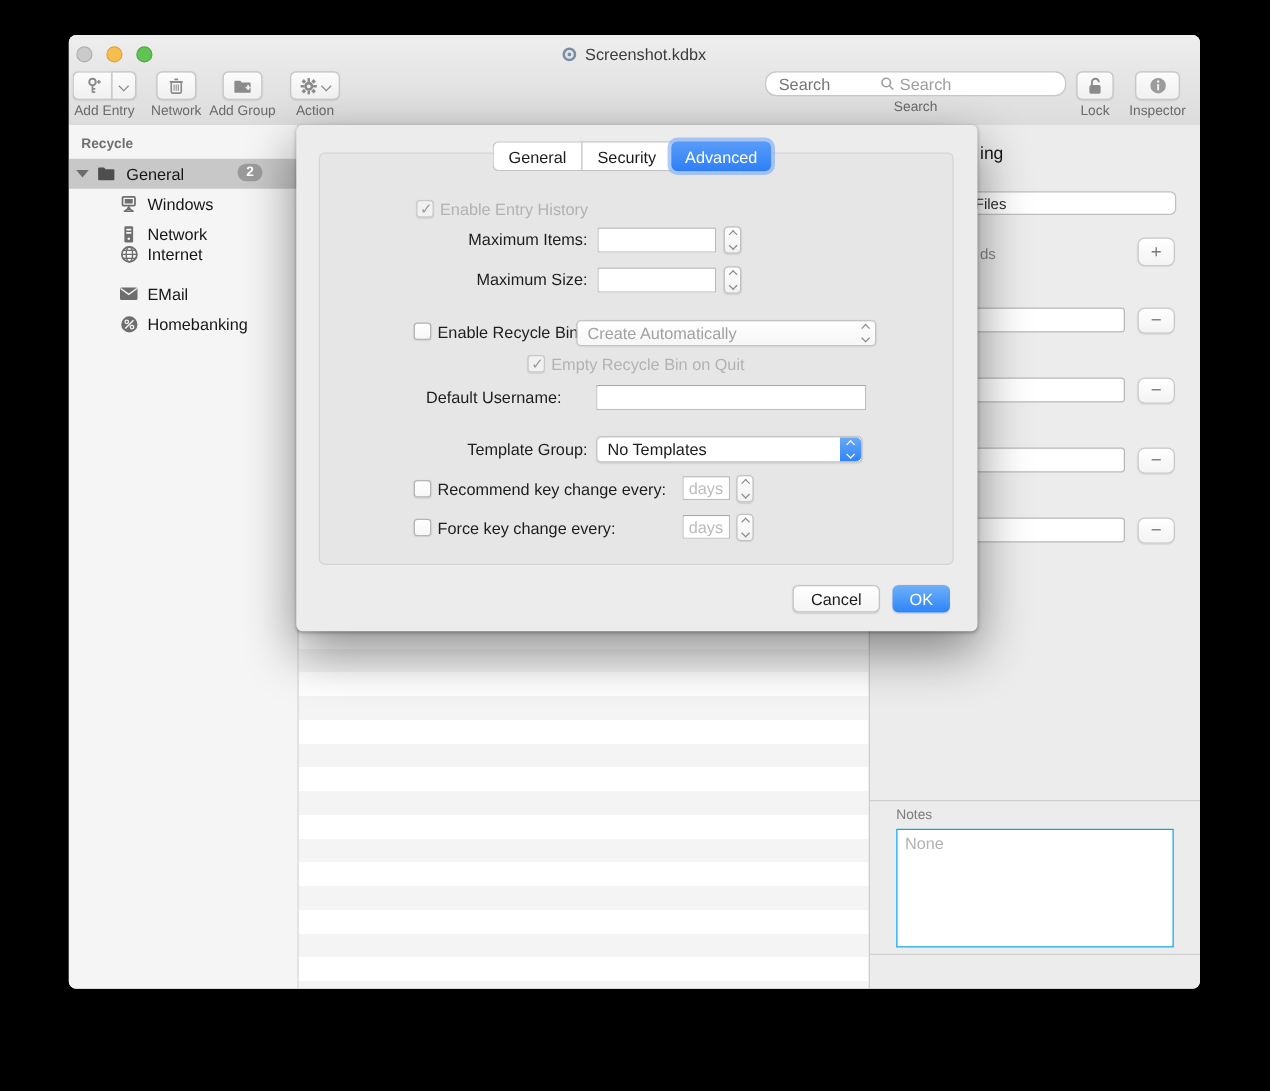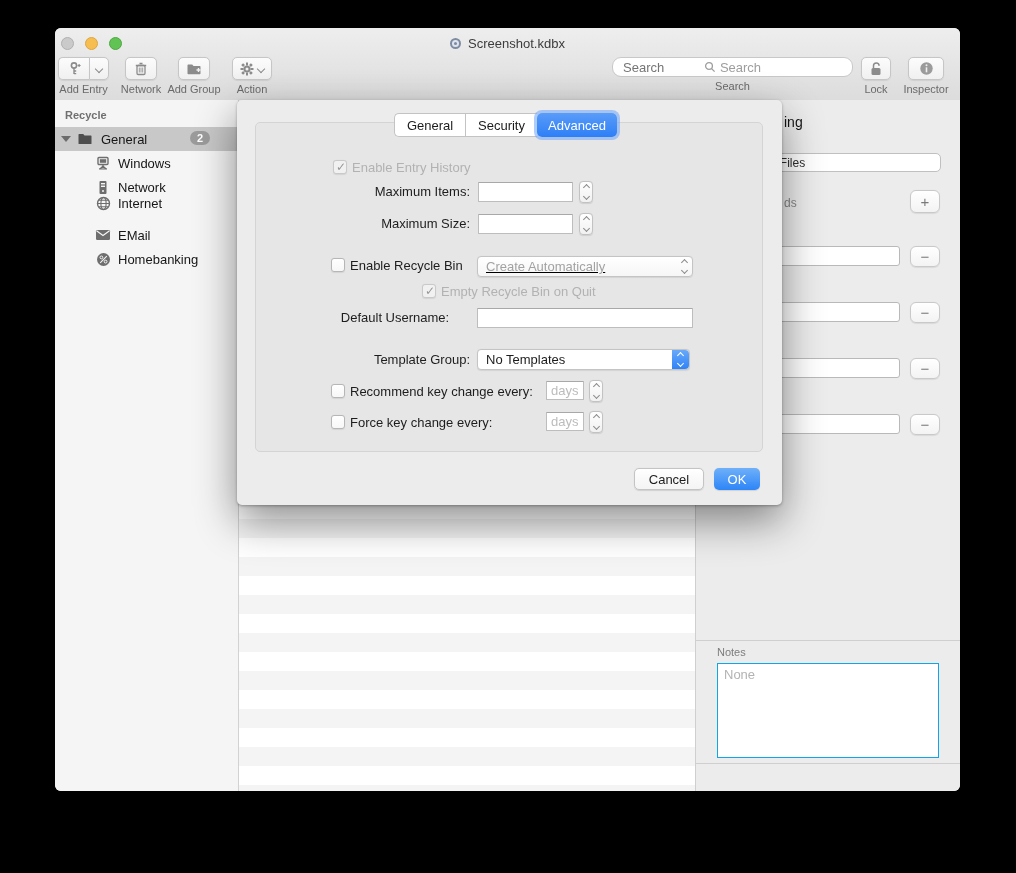--- a/index.html
+++ b/index.html
@@ -381,21 +381,21 @@
 
     <span class="dlabel right" style="left:83px; top:116px; width:150px;">Maximum Size:</span>
     <input class="tf" style="left: 241px; top: 114px; width: 95px; height: 20px;" value="">
     <span class="stepper" style="left:342px; top:113px;">
       <span class="chev up"></span>
       <span class="chev down"></span>
     </span>
 
     <span class="cb" style="left:94px; top:158px;"></span>
     <span class="dlabel" style="left:113px; top:158px;">Enable Recycle Bin</span>
-    <span class="popup dis" style="left:240px; top:156px; width:216px;text-decoration:underline;">
+    <span class="popup dis" style="left:224px; top:156px; width:240px;">
       <span class="val">Create Automatically</span>
       <span class="popup-chevs">
         <span class="chev up" style="width:4px; height:4px;"></span>
         <span class="chev down" style="width:4px; height:4px;"></span>
       </span>
     </span>
 
     <span class="cb checked disabled" style="left:185px; top:184px;"></span>
     <span class="dlabel dis" style="left:204px; top:184px;">Empty Recycle Bin on Quit</span>
 

